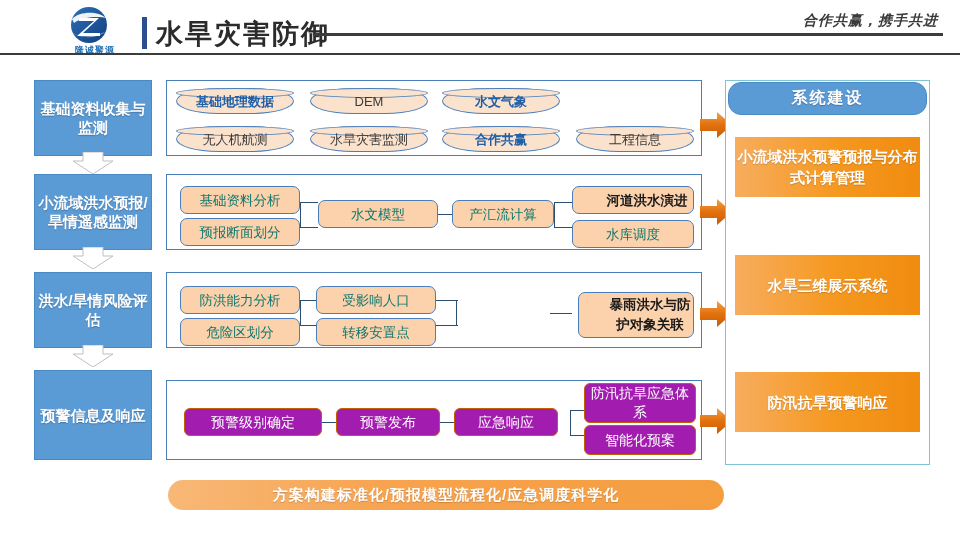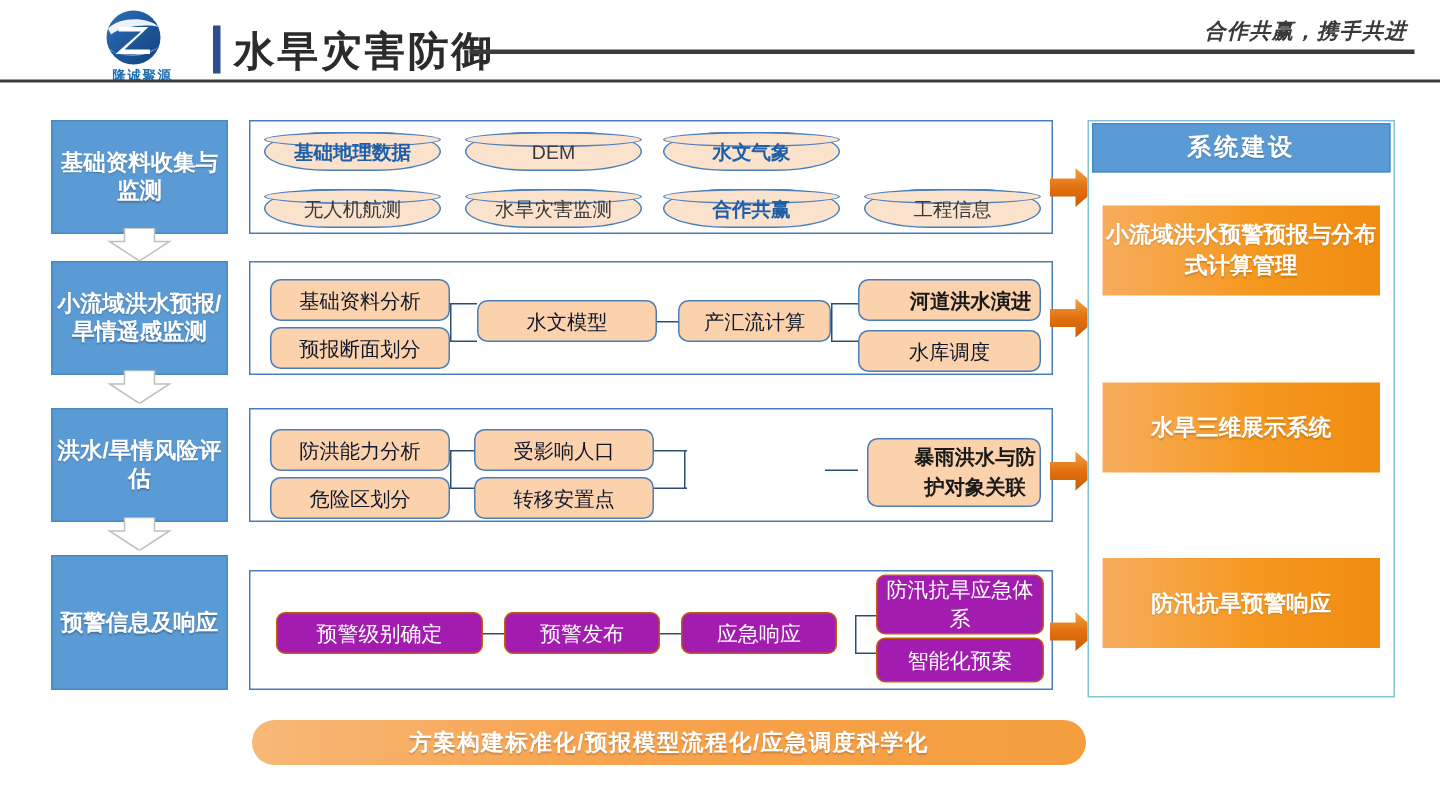--- a/index.html
+++ b/index.html
@@ -47,21 +47,21 @@
   
   .cyl{background:#fbe2cd;border:1.4px solid #4a7ebb;border-radius:50%/18px;
     font-size:13px;color:#3a3a3a;}
   .cyl::before{content:"";position:absolute;left:-1px;right:-1px;top:-1px;height:10px;
     border:1.4px solid #4a7ebb;border-radius:50%;background:#fbe2cd;box-sizing:border-box;}
   .cyl .lbl{position:relative;z-index:2;}
   .cyl.hl{color:#1f5fa8;font-weight:bold;}
 
   
   .rr{background:#fbd2ac;border:1.4px solid #4a7ebb;border-radius:7px;
-    font-size:13.5px;color:#0f172a;}
+    font-size:13.5px;color:#0f766e;}
   .rr.hl{font-weight:bold;color:#1a1a1a;padding-left:28px;}
 
   
   .ro{background:#a21caf;border:1.2px solid #c45f07;border-radius:6px;
     font-size:14px;color:#ffffff;}
 
   
   .conn{position:absolute;background:#2b4f73;}
 
   
@@ -280,21 +280,21 @@
         <linearGradient id="ao4" x1="0" y1="0" x2="0" y2="1">
       <stop offset="0%" stop-color="#f0a24a"></stop>
           <stop offset="50%" stop-color="#e2700d"></stop>
           <stop offset="100%" stop-color="#c95c05"></stop>
     </linearGradient>
       </defs>
     <polygon points="0,9 17,9 17,2 32,15 17,28 17,21 0,21" fill="url(#ao4)"></polygon>
   </svg>
 
   <div class="sys-panel" style="left:725px;top:80px;width:205px;height:385px;"></div>
-  <div class="sys-head" style="left:728px;top:82px;width:199px;height:33px;">
+  <div class="sys-head" style="left:728px;top:82px;width:199px;height:33px;border-radius:13px;">
     <span>系统建设</span>
   </div>
 
   <div class="sys-item" style="left:735px;top:137px;width:185px;height:60px;">
     <span>小流域洪水预警预报与分布式计算管理</span>
   </div>
   <div class="sys-item" style="left:735px;top:255px;width:185px;height:60px;">
     <span>水旱三维展示系统</span>
   </div>
   <div class="sys-item" style="left:735px;top:372px;width:185px;height:60px;">

